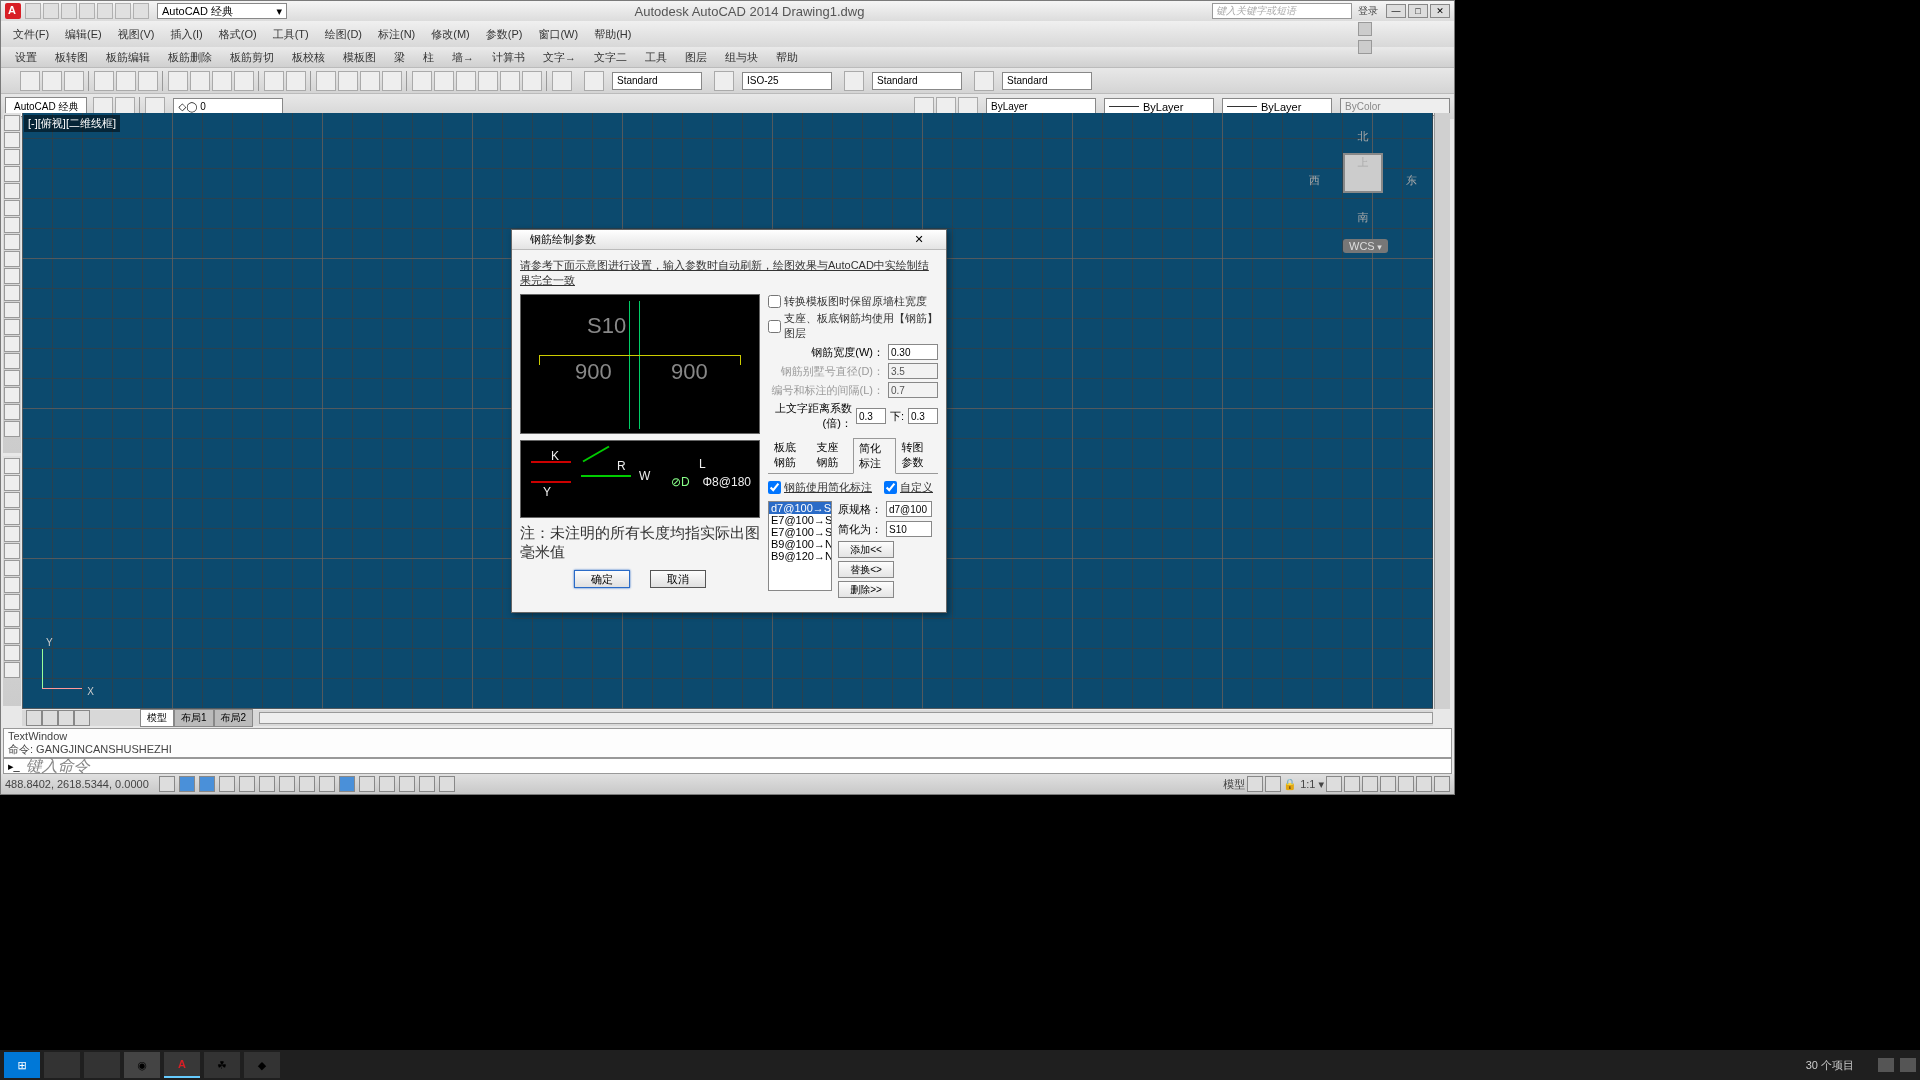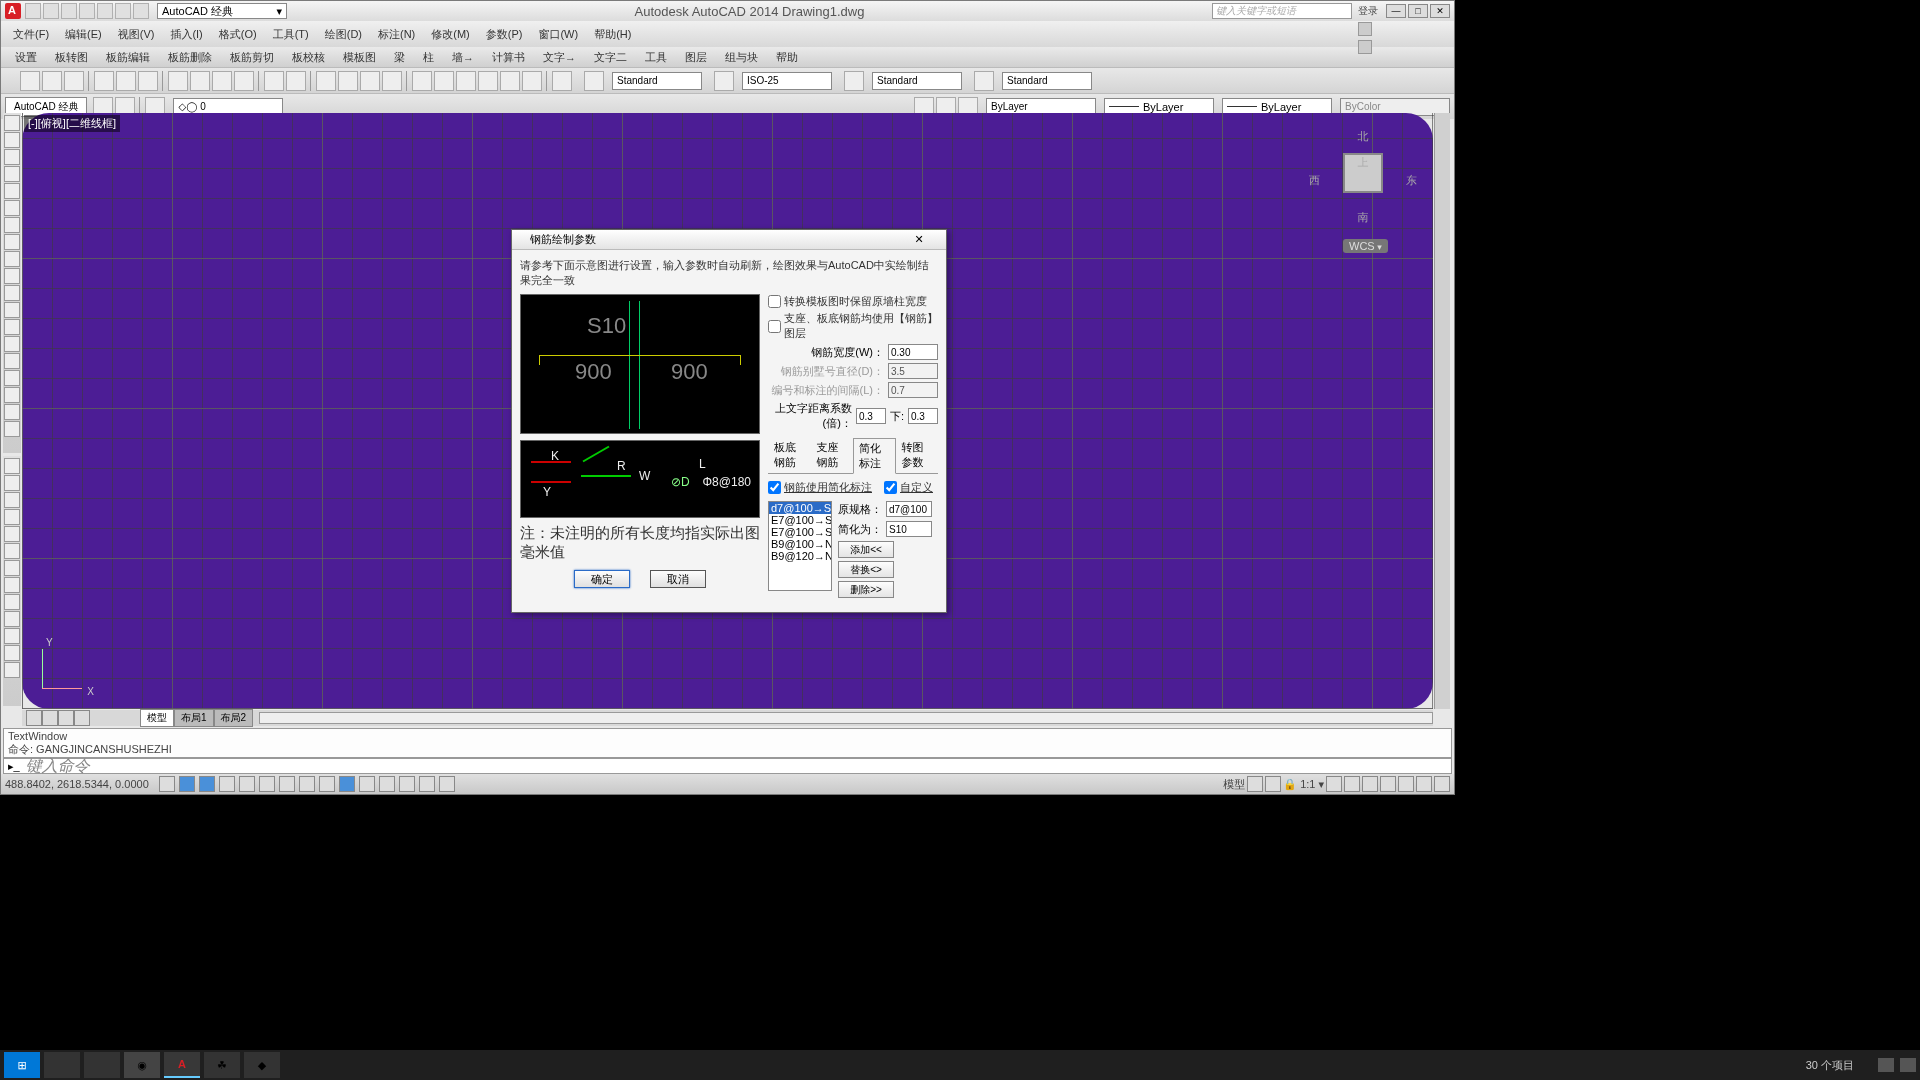--- a/index.html
+++ b/index.html
@@ -22,21 +22,21 @@
 .menu { padding: 2px 8px; font-size: 11px; color: #333; }
 .menubar2 { height: 20px; background: linear-gradient(#eaeaea,#d0d0d0); display: flex; align-items: center; padding: 0 6px; gap: 2px; }
 .m2 { padding: 2px 8px; font-size: 11px; color: #333; }
 .toolbar-row { height: 26px; background: linear-gradient(#e8e8e8,#d4d4d4); display: flex; align-items: center; padding: 0 19px; gap: 2px; border-top: 1px solid #bbb; }
 .tbtn { width: 20px; height: 20px; border: 1px solid #aaa; background: #eee; }
 .tsep { width: 2px; height: 20px; border-left: 1px solid #999; margin: 0 2px; }
 .style-drop { height: 18px; border: 1px solid #888; background: #fff; padding: 0 4px; font-size: 10px; display: flex; align-items: center; width: 90px; margin-left: 6px; }
 .toolbar-row2 { height: 26px; background: linear-gradient(#e8e8e8,#d4d4d4); display: flex; align-items: center; padding: 0 4px; gap: 2px; border-top: 1px solid #bbb; }
 .ws-label { border: 1px solid #888; background: #fff; padding: 2px 8px; font-size: 10px; margin-right: 4px; }
 .layer-drop { height: 18px; border: 1px solid #888; background: #fff; padding: 0 4px; font-size: 10px; display: flex; align-items: center; width: 110px; margin-left: 6px; }
-.main-area { position: absolute; top: 112px; left: 21px; right: 21px; bottom: 85px; background: #4c1d95; border-radius: 27px; }
+.main-area { position: absolute; top: 112px; left: 21px; right: 21px; bottom: 85px; background: #0c4a6e; }
 .vp-label { position: absolute; top: 2px; left: 2px; color: #fff; font-size: 11px; background: rgba(0,0,0,0.5); padding: 1px 4px; }
 .grid { position: absolute; inset: 0; background-image: repeating-linear-gradient(0deg, rgba(60,60,60,0.6) 0 1px, transparent 1px 30px), repeating-linear-gradient(90deg, rgba(60,60,60,0.6) 0 1px, transparent 1px 30px); }
 .grid-major { position: absolute; inset: 0; background-image: repeating-linear-gradient(0deg, rgba(100,100,100,0.7) 0 1px, transparent 1px 150px), repeating-linear-gradient(90deg, rgba(100,100,100,0.7) 0 1px, transparent 1px 150px); }
 .ucs { position: absolute; bottom: 10px; left: 10px; width: 60px; height: 60px; }
 .ucs-y { position: absolute; left: 10px; bottom: 10px; width: 1px; height: 40px; background: #9f9; }
 .ucs-x { position: absolute; left: 10px; bottom: 10px; width: 40px; height: 1px; background: #f99; }
 .ucs-ylab { position: absolute; left: 14px; top: -2px; color: #ccc; font-size: 10px; }
 .ucs-xlab { position: absolute; right: -2px; bottom: 2px; color: #ccc; font-size: 10px; }
 .viewcube { position: absolute; top: 10px; right: 20px; width: 100px; height: 130px; color: #aaa; font-size: 11px; text-align: center; }
 .vc-n { position: absolute; top: 6px; left: 0; right: 0; }
@@ -68,21 +68,21 @@
 .tb-item.win { background: #0078d7; }
 .task-status { margin-left: auto; margin-right: 20px; color: #ccc; font-size: 11px; }
 .tray { display: flex; gap: 6px; }
 .tray-icn { width: 16px; height: 14px; background: #555; }
 
 
 .dialog { position: absolute; top: 228px; left: 510px; width: 436px; background: #f4f4f4; border: 1px solid #666; box-shadow: 2px 2px 6px rgba(0,0,0,0.4); }
 .dlg-title { height: 20px; background: linear-gradient(#fff,#e4e4e4); display: flex; align-items: center; padding: 0 18px; font-size: 11px; border-bottom: 1px solid #bbb; }
 .dlg-close { margin-left: auto; width: 18px; text-align: center; cursor: default; }
 .dlg-body { padding: 8px; }
-.dlg-hint { font-size: 11px; color: #333; margin-bottom: 6px; }
+.dlg-hint { font-size: 11px; color: #333; margin-bottom: 6px; text-decoration: underline; }
 .dlg-cols { display: flex; gap: 8px; }
 .preview { width: 240px; }
 .pv1 { height: 140px; background: #000; border: 1px solid #666; position: relative; margin-bottom: 6px; }
 .pv1 .yline { position: absolute; left: 18px; right: 18px; top: 60px; height: 1px; background: #cc0; }
 .pv1 .yline2 { position: absolute; left: 18px; top: 60px; width: 1px; height: 10px; background: #cc0; }
 .pv1 .yline3 { position: absolute; right: 18px; top: 60px; width: 1px; height: 10px; background: #cc0; }
 .pv1 .gv { position: absolute; width: 1px; background: #0c6; }
 .pv1 .s10 { position: absolute; top: 18px; left: 66px; color: #888; font-size: 22px; font-family: Arial; }
 .pv1 .v900a { position: absolute; top: 64px; left: 54px; color: #888; font-size: 22px; font-family: Arial; }
 .pv1 .v900b { position: absolute; top: 64px; left: 150px; color: #888; font-size: 22px; font-family: Arial; }

